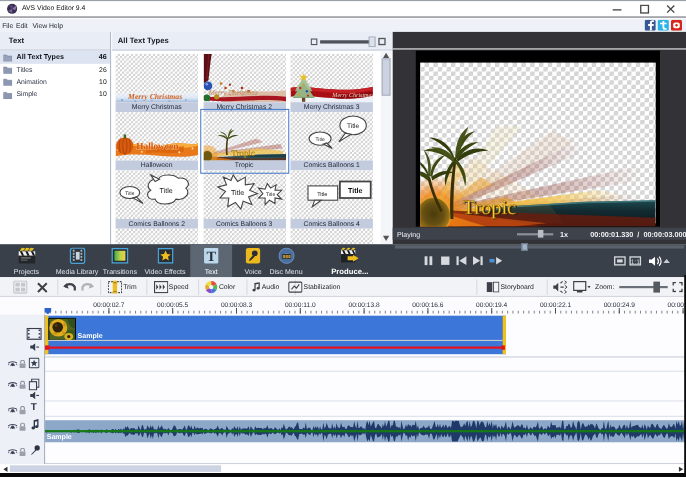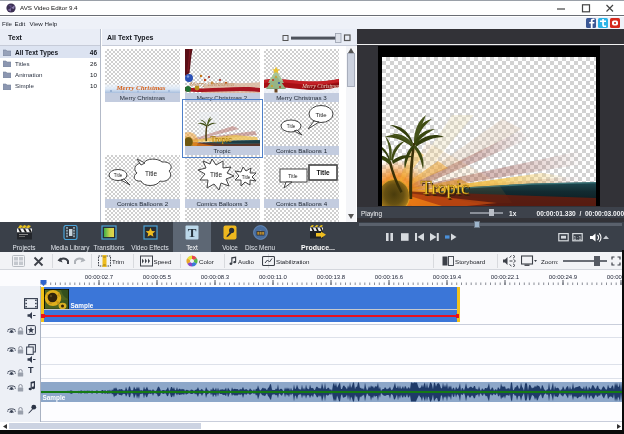--- a/index.html
+++ b/index.html
@@ -142,20 +142,36 @@
             <circle cx="12" cy="28" r="0.9" fill="#d8a018"></circle>
             <circle cx="8" cy="37" r="1" fill="#d8a018"></circle>
             <circle cx="16" cy="38" r="1" fill="#c43018"></circle>
             <path d="M12 17.5 L13.2 20.2 L16 20.4 L13.8 22 L14.5 24.6 L12 23 L9.5 24.6 L10.2 22 L8 20.4 L10.8 20.2 Z" fill="#e8c030"></path>
           </g>
           <text x="57" y="39" font-family="Liberation Serif,serif" font-style="italic" font-size="5.5" fill="#e9d9c4" text-anchor="middle">Merry Christmas</text>
         </svg>
       <div class="cap">Merry Christmas 3</div>
     </div>
 
+    <div class="thumb checker-sm" style="left:3px;top:55.9px">
+      <svg width="75" height="44" viewBox="0 0 75 44">
+          <path d="M0 29 C15 25 30 35 45 30 C60 25.5 70 31.5 75 28 L75 39 C55 44 25 35 0 40 Z" fill="#e87818"></path>
+          <path d="M0 29 C15 25 30 35 45 30 C60 25.5 70 31.5 75 28 L75 30.5 C55 36 25 27.5 0 32 Z" fill="#f8ae3c"></path>
+          <path d="M28 32.5 C40 29.5 54 33.5 62 30.5 L62 36 C52 39 38 35 28 37.5 Z" fill="#d86208" opacity="0.75"></path>
+          <circle cx="2" cy="34" r="1" fill="#fde8c0"></circle>
+          <circle cx="24" cy="36" r="0.8" fill="#fde8c0"></circle>
+          <circle cx="58" cy="36.5" r="0.9" fill="#fde8c0"></circle>
+          <circle cx="70" cy="33" r="0.8" fill="#fde8c0"></circle>
+          <circle cx="8.5" cy="30.5" r="7.8" fill="#d85a0e"></circle>
+          <path d="M8.5 22.5 C6 25 6 36 8.5 38.5 M8.5 22.5 C11 25 11 36 8.5 38.5 M4.6 24 C3.2 26.5 3.2 34.5 4.6 37 M12.4 24 C13.8 26.5 13.8 34.5 12.4 37" stroke="#a84608" stroke-width="0.8" fill="none"></path>
+          <rect x="7.4" y="20.2" width="2.2" height="3.4" fill="#3a6a1a"></rect>
+          <text x="38" y="33.5" font-family="Liberation Serif,serif" font-weight="bold" font-size="8.5" fill="#d85510" text-anchor="middle" stroke="#fbe3ae" stroke-width="0.4" paint-order="stroke">Halloween</text>
+        </svg>
+      <div class="cap">Halloween</div>
+    </div>
     <div class="thumb checker-sm" style="left:82.5px;top:55.9px">
       <svg width="75" height="44" viewBox="0 0 75 44">
           <rect x="14" y="10" width="20" height="26" fill="#e8eef2" opacity="0.45"></rect>
           <g opacity="0.45">
             <path d="M8 37 L48 24 L54 27 L10 38 Z" fill="#b06058"></path>
             <path d="M8 37 L70 29 L72 33 L9 39 Z" fill="#a85850"></path>
           </g>
           <path d="M7 38 L50 33 L72 35 L73 38 L10 40 Z" fill="#ecc052" opacity="0.8"></path>
           <path d="M0 44 L0 41.5 L26 40 L50 38.5 L75 38 L75 44 Z" fill="#2a565e"></path>
           <path d="M40 39 L75 38.5 L75 41 L42 41 Z" fill="#1c3e46"></path>

